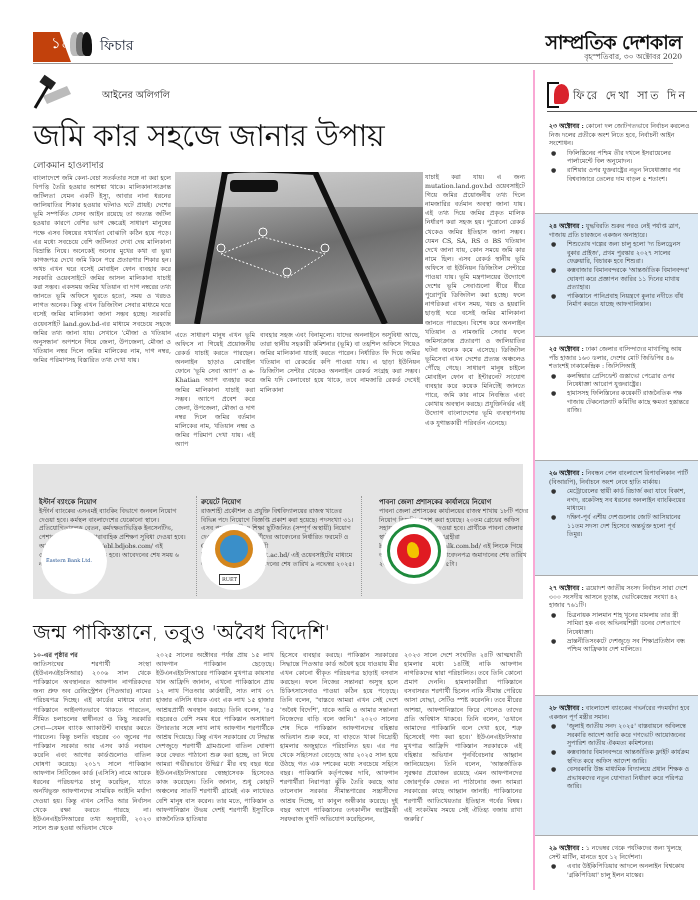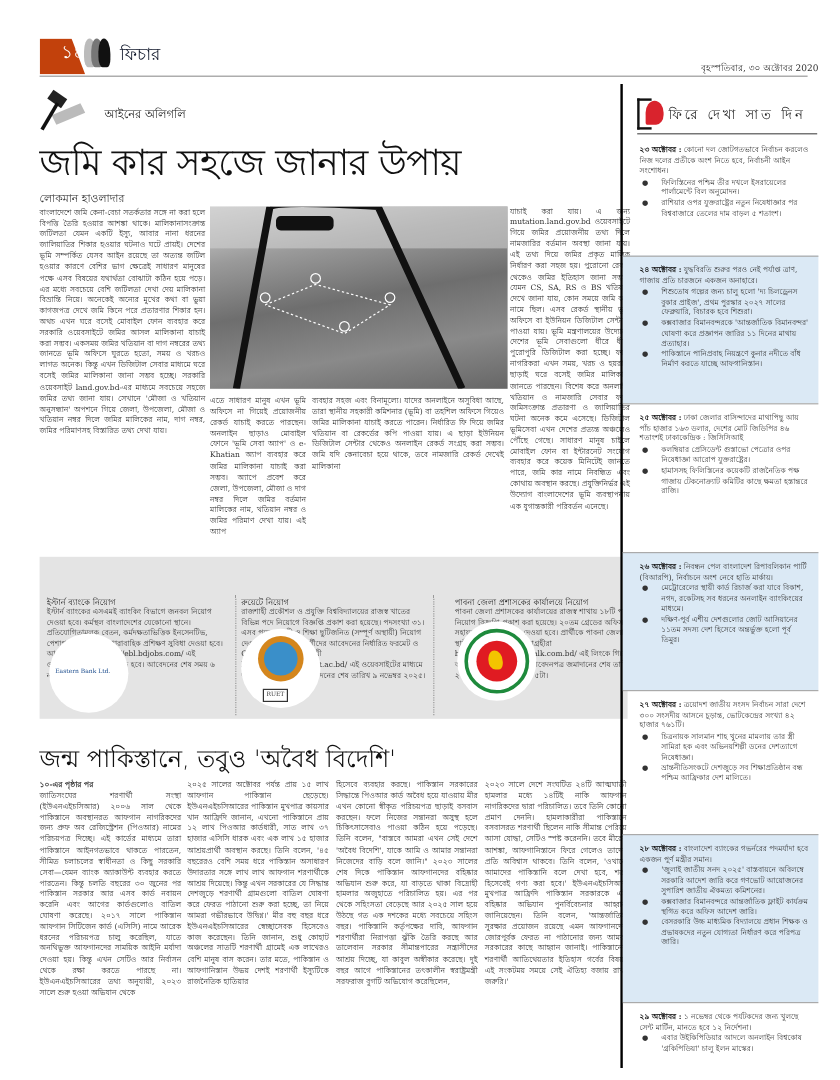--- a/index.html
+++ b/index.html
@@ -7,38 +7,38 @@
 .header{position:absolute;left:0;top:0;width:700px;height:64px}
 .pgnum{position:absolute;left:33px;top:32px;width:38px;height:30px;background:#c2410c;color:#fff;font-size:15px;line-height:22px;padding-left:18px;clip-path:polygon(0 0,70% 0,100% 100%,0 100%)}
 .heads{position:absolute;left:70px;top:32px;width:26px;height:24px}
 .heads span{position:absolute;top:0;width:10px;height:24px;border-radius:50% 60% 30% 40%}
 .section-label{position:absolute;left:100px;top:34px;font-size:14px;color:#0f172a}
 .masthead{position:absolute;right:18px;top:28px;font-size:19px;font-weight:bold;font-family:"DejaVu Sans",sans-serif;color:#111;letter-spacing:-0.5px}
 .dateline{position:absolute;right:18px;top:51px;font-size:7.5px;color:#333}
 .rule{position:absolute;left:33px;top:63px;width:640px;height:1px;background:#999}
 .kicker{position:absolute;left:33px;top:72px;width:150px;height:40px}
 .gavel{position:absolute;left:0;top:0;width:40px;height:40px}
-.kicker-text{position:absolute;left:54px;top:16px;font-size:9.5px;color:#222}
+.kicker-text{position:absolute;left:69px;top:16px;font-size:9.5px;color:#222}
 .title{position:absolute;left:33px;top:112px;font-size:30px;font-family:"DejaVu Sans",sans-serif;font-weight:300;color:#111;letter-spacing:-0.5px}
 .byline{position:absolute;left:33px;top:158px;font-size:9px;color:#333}
 .body{font-size:6.3px;line-height:9.1px;color:#333;text-align:justify}
 .col{position:absolute}
 .photo{position:absolute;left:175px;top:172px;width:248px;height:152px;background:linear-gradient(170deg,#d8d8d8 0%,#9a9a9a 25%,#6e6e6e 50%,#8a8a8a 75%,#666 100%);overflow:hidden}
 .photo svg{position:absolute;left:0;top:0}
 .jobs{position:absolute;left:33px;top:464px;width:490px;height:135px;background:#e4e4e4}
 .jobs-head{position:absolute;left:3px;top:4px;width:110px;height:28px}
 .jobs-head .bracket{position:absolute;left:0;top:0;width:25px;height:26px;border:2px solid #111;border-right:none;border-radius:6px 0 0 6px;background:#fff}
 .jobs-title{position:absolute;left:30px;top:3px;font-size:14px;color:#333;letter-spacing:3px}
 .jobs-uline{position:absolute;left:25px;top:25px;width:85px;height:1.5px;background:#333}
 .job{position:absolute;top:34px;font-size:6.2px;line-height:8.8px;color:#333}
-.job h4{font-size:6.8px;font-weight:normal;color:#222}
+.job h4{font-size:6.8px;font-weight:bold;color:#222}
 .jobdiv{position:absolute;top:32px;width:0;height:100px;border-left:1px dotted #999}
 .logo-circle{position:absolute;width:66px;height:66px;border-radius:50%;background:#fff}
 .title2{position:absolute;left:33px;top:617px;font-size:20px;font-family:"DejaVu Sans",sans-serif;font-weight:300;color:#111}
-.sidebar{position:absolute;left:517px;top:70px;width:165px;height:820px;border-left:2px solid #000000}
+.sidebar{position:absolute;left:533px;top:70px;width:165px;height:820px;border-left:2px solid #f9a8d4}
 .sb-head{position:absolute;left:12px;top:12px;width:150px;height:26px}
 .sb-head .bk{position:absolute;left:0;top:0;width:12px;height:26px;border:2px solid #111;border-right:none}
 .sb-drop{position:absolute;left:7px;top:2px;width:15px;height:20px;background:#d9232d;border-radius:60% 60% 50% 10%}
 .sb-title{position:absolute;left:26px;top:5px;font-size:11px;color:#222;letter-spacing:2.5px}
 .sb-uline{position:absolute;left:12px;top:41px;width:150px;height:1px;background:#555}
 .entry{position:absolute;left:0;width:163px;padding:8px 6px 6px 14px;font-size:6.2px;line-height:8.6px;color:#333;border-top:1px solid #aaa}
 .entry.blue{background:#dbe9f5}
 .entry b{color:#111}
 .entry ul{list-style:none;margin-top:1px}
 .entry li{position:relative;padding-left:18px}
@@ -48,20 +48,21 @@
 <body>
 
 <div class="header">
   <div class="pgnum">১৪</div>
   <div class="heads">
     <span style="left:0;background:#bbb"></span>
       <span style="left:6px;background:#777"></span>
       <span style="left:12px;background:#111"></span>
   </div>
   <div class="section-label">ফিচার</div>
+  <div class="masthead">সাম্প্রতিক দেশকাল</div>
   <div class="dateline">বৃহস্পতিবার, ৩০ অক্টোবর 2020</div>
 </div>
 <div class="rule"></div>
 
 <div class="kicker">
   <svg class="gavel" viewBox="0 0 40 40">
     <polygon points="10,24 34,14 38,22 14,32" fill="#bbb"></polygon>
     <rect x="8" y="6" width="14" height="9" transform="rotate(35 15 10)" fill="#222"></rect>
     <line x1="15" y1="14" x2="2" y2="36" stroke="#111" stroke-width="3"></line>
   </svg>

